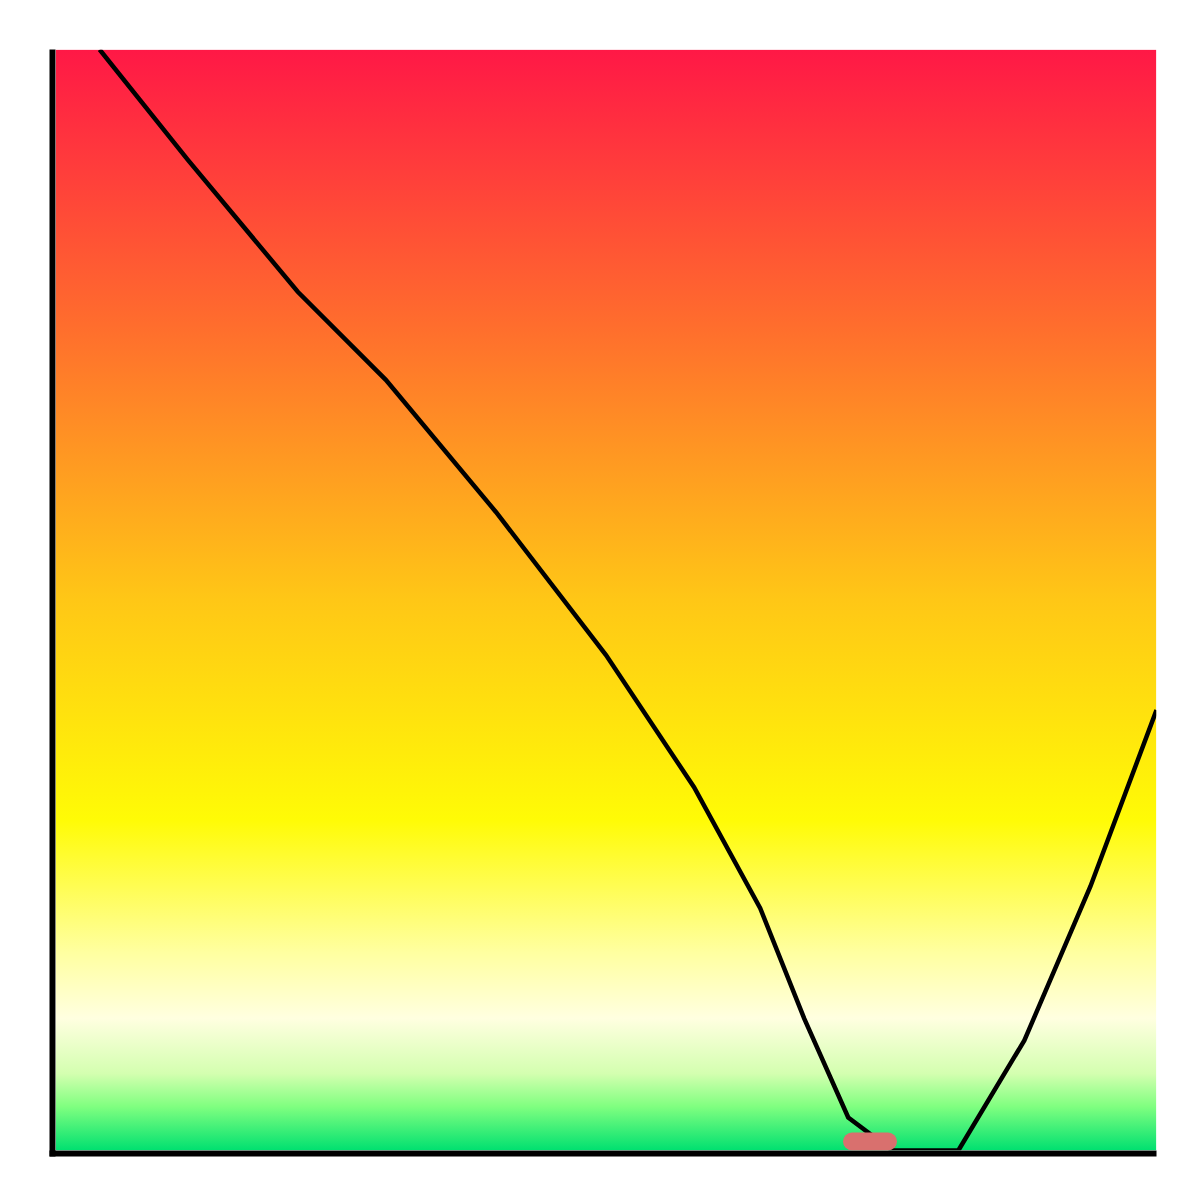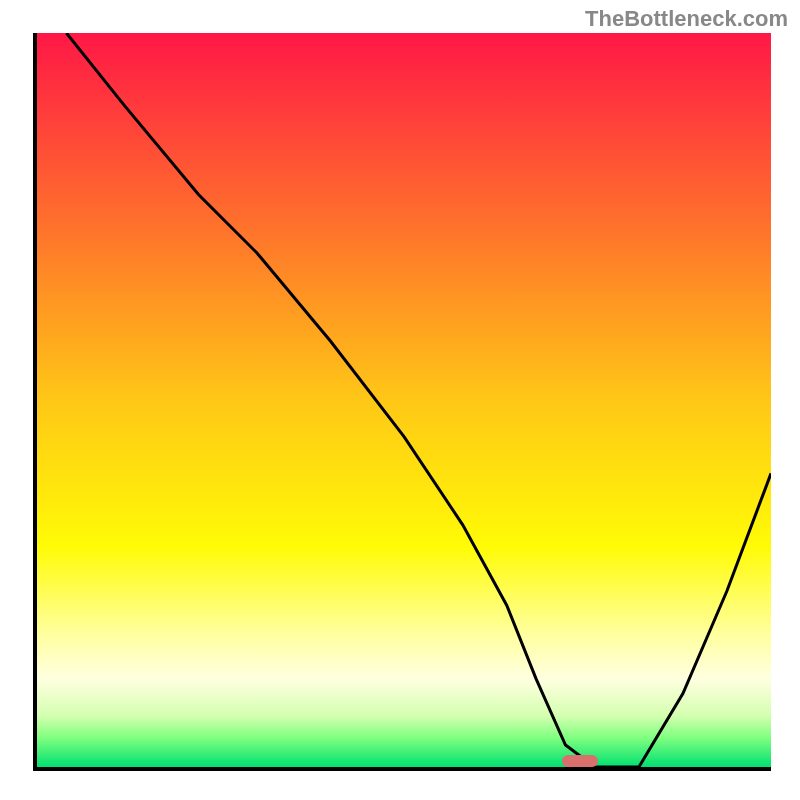--- a/index.html
+++ b/index.html
@@ -51,21 +51,20 @@
     position: absolute;
     background: #d9706e;
     border-radius: 9px;
     z-index: 6;
   }
 </style>
 </head>
 <body>
 
 <div class="container">
-  <div class="watermark">TheBottleneck.com</div>
 
   <div class="plot-area">
     <svg class="gradient-bg" viewBox="0 0 734 734" preserveAspectRatio="none">
       <defs>
         <linearGradient id="bg-grad" x1="0%" y1="0%" x2="0%" y2="100%">
         <stop offset="0%" stop-color="#ff1846"></stop>
             <stop offset="25%" stop-color="#ff6d2d"></stop>
             <stop offset="50%" stop-color="#ffc716"></stop>
             <stop offset="70%" stop-color="#fffb06"></stop>
             <stop offset="82%" stop-color="#ffffa0"></stop>

